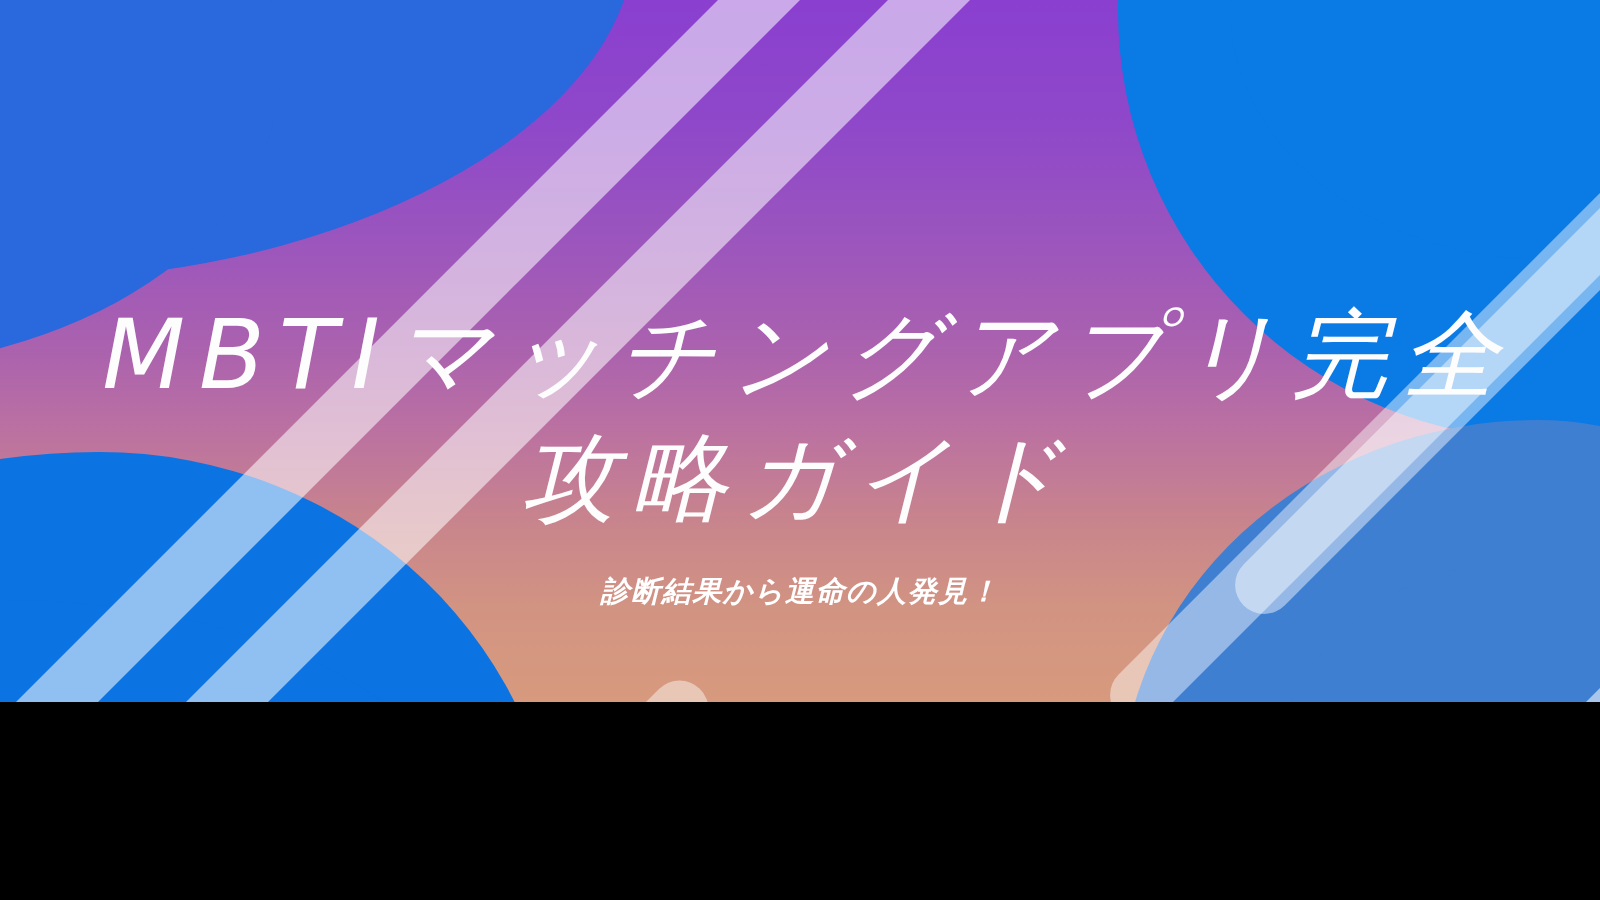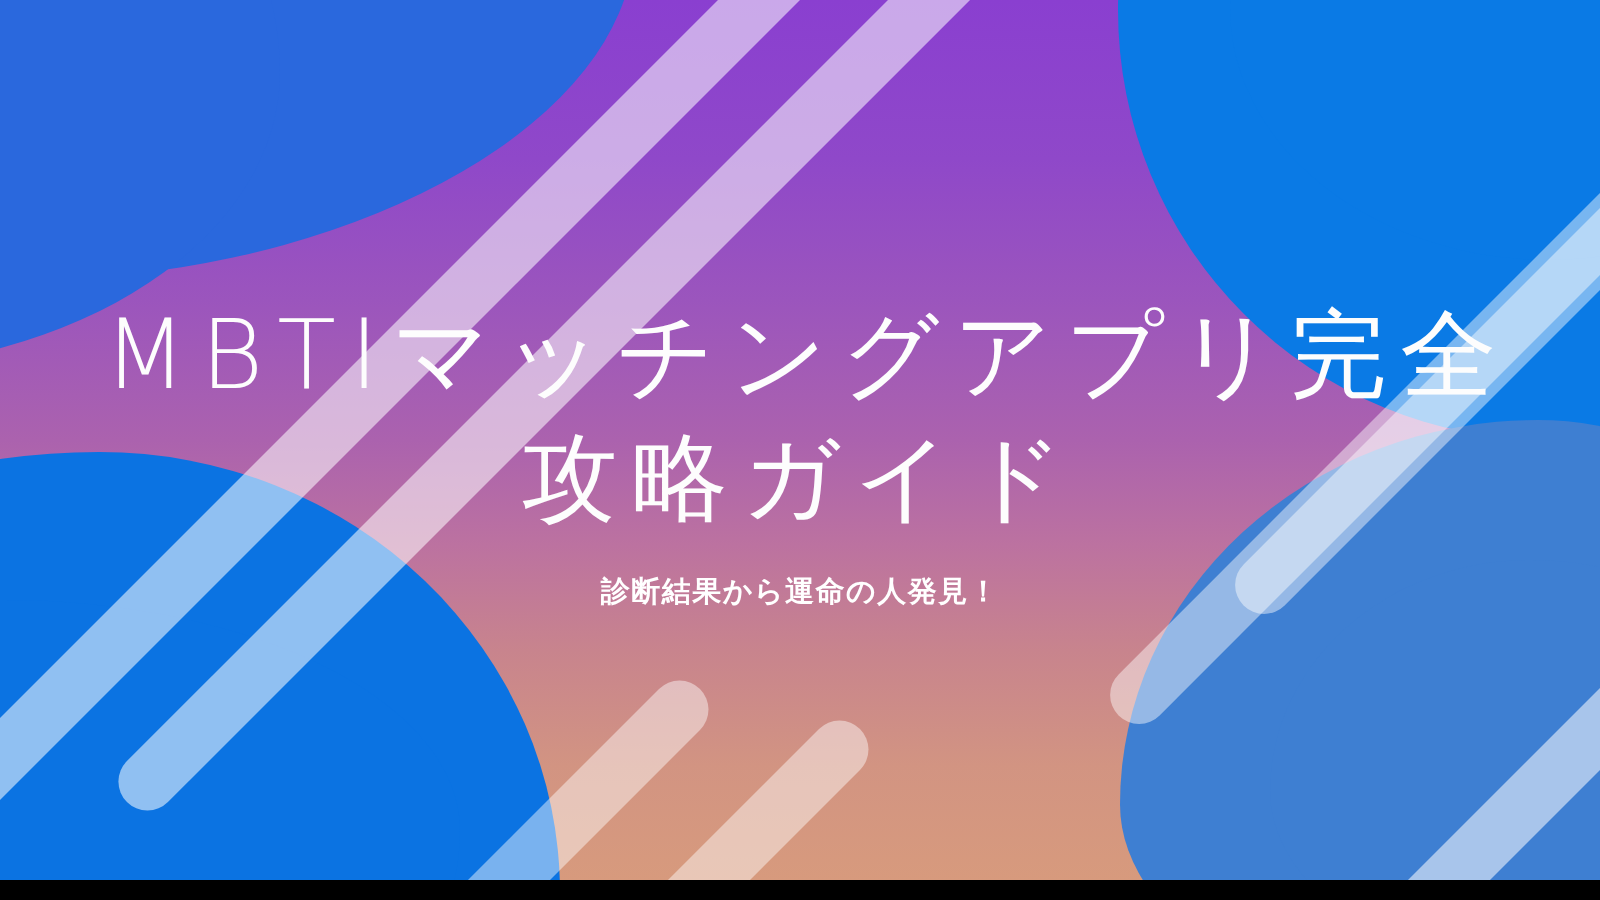--- a/index.html
+++ b/index.html
@@ -3,23 +3,24 @@
 <meta charset="utf-8">
 <style>
   html, body {
     margin: 0;
     padding: 0;
     background: #000;
   }
   #canvas {
     position: relative;
     width: 1600px;
-    height: 880px;
+    height: 702px;
     overflow: hidden;
     font-family: "Liberation Sans", "DejaVu Sans", sans-serif;
+    font-style: italic;
   }
   #bg-gradient {
     position: absolute;
     inset: 0;
     background: linear-gradient(180deg,
         #8a3fd0 0%,
         #8f48c9 18%,
         #9b55bd 34%,
         #ab62ae 50%,
         #bc72a0 62%,

